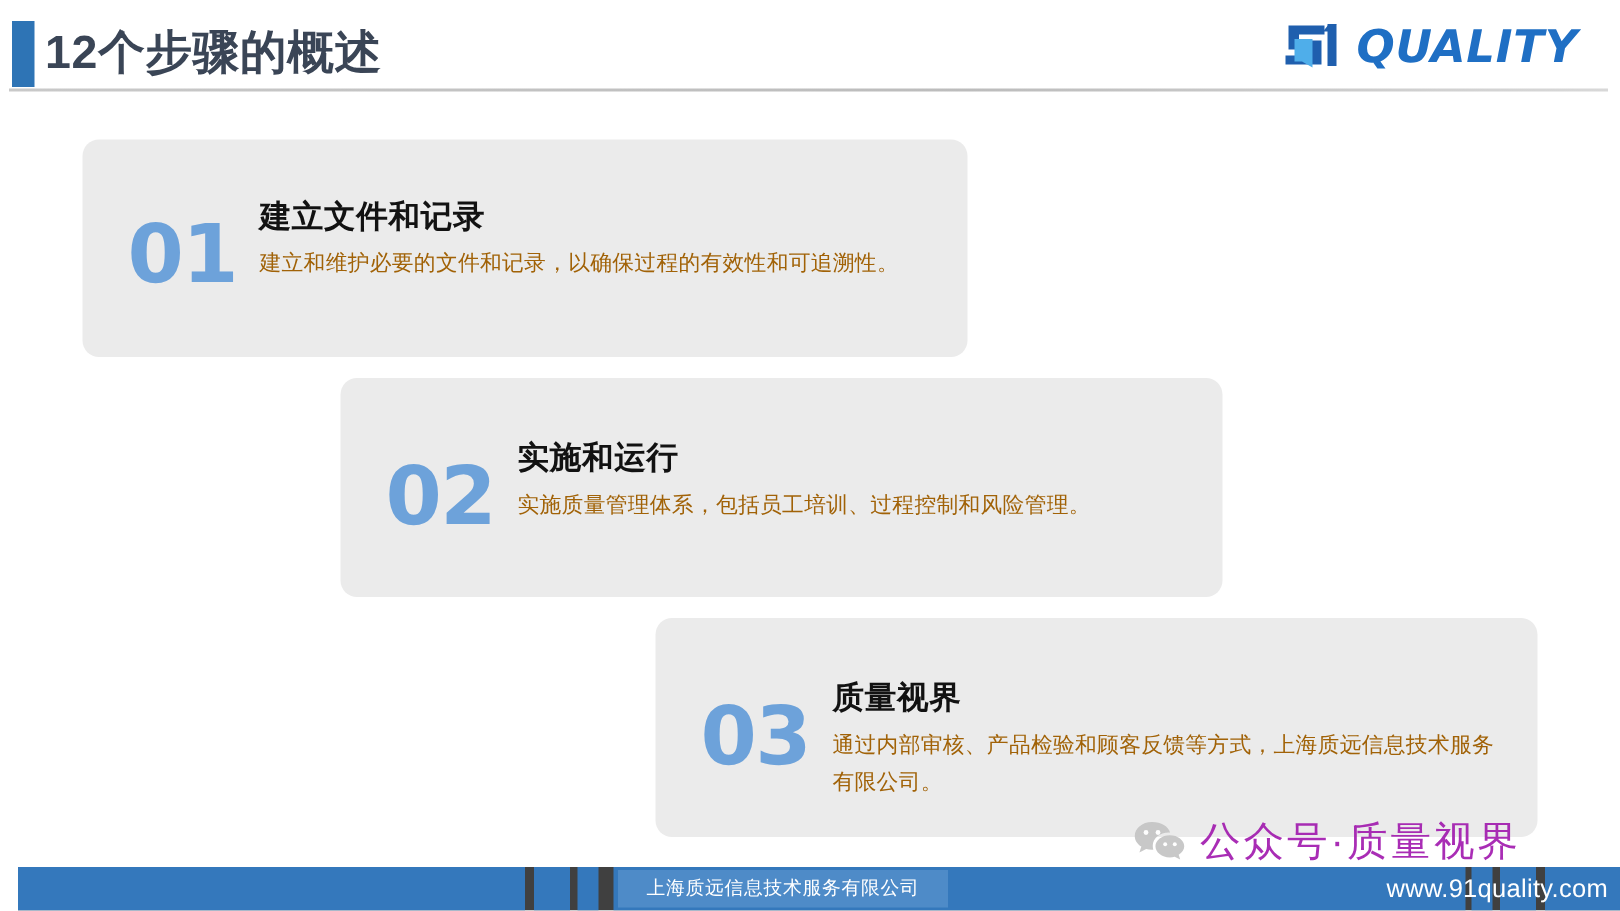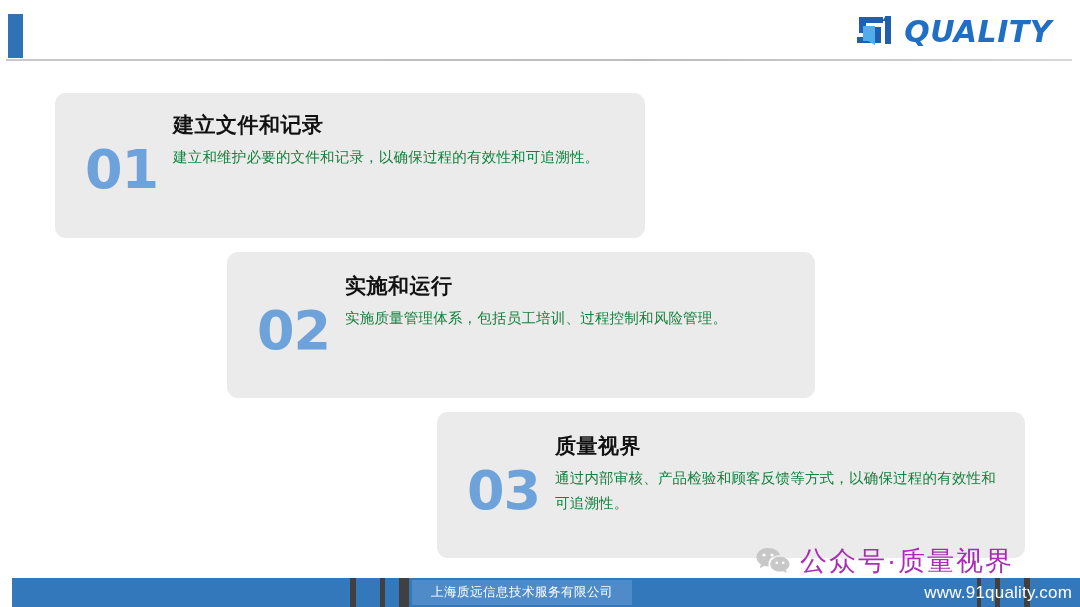--- a/index.html
+++ b/index.html
@@ -85,35 +85,37 @@
     position: absolute;
     font-family: "DejaVu Sans", sans-serif;
     font-size: 54px;
     font-weight: bold;
     color: #6DA2DA;
     letter-spacing: -1px;
     line-height: 1;
   }
   .card-body {
     position: absolute;
+    margin-top: 20px;
   }
   .card-title {
     font-size: 21px;
     font-weight: bold;
     color: #121212;
     letter-spacing: 0.5px;
     margin: 0 0 9px 0;
     line-height: 1.1;
   }
   .card-desc {
     font-size: 14.5px;
-    color: #15803d;
+    color: #a16207;
     line-height: 1.75;
     margin: 0;
     letter-spacing: 0.2px;
+    font-family: Liberation Mono, monospace;
   }
 
   #card-1 { left: 55px;  top: 93px;  width: 590px; height: 145px; }
   #card-1 .card-num  { left: 30px; top: 50px; }
   #card-1 .card-body { left: 118px; top: 20px; width: 450px; }
 
   #card-2 { left: 227px; top: 252px; width: 588px; height: 146px; }
   #card-2 .card-num  { left: 30px; top: 52px; }
   #card-2 .card-body { left: 118px; top: 22px; width: 450px; }
 
@@ -192,20 +194,21 @@
     font-family: "Liberation Sans", sans-serif;
     letter-spacing: 0.2px;
     text-align: center;
   }
 </style>
 </head>
 <body>
 
 <div class="header">
   <div class="title-accent"></div>
+  <div class="page-title">12个步骤的概述</div>
   <div class="header-divider"></div>
 
   <div class="logo">
     <div class="logo-mark">
       <svg width="42" height="38" viewBox="0 0 42 38" xmlns="http://www.w3.org/2000/svg">
         <path d="M4 5 H28 V11 H11 V15 H26 V31 H2 V25 H19 V21 H4 Z" fill="#1F5FAE"></path>
         <path d="M8 14 H20 V33 L13 29 H8 Z" fill="#4FAEEA"></path>
         <rect x="30" y="4" width="6" height="28" fill="#1F5FAE"></rect>
         <path d="M27 9 L31 4 H36 L32 9 Z" fill="#1F5FAE"></path>
       </svg>
@@ -227,21 +230,21 @@
   <div class="card-body">
     <p class="card-title">实施和运行</p>
     <p class="card-desc">实施质量管理体系，包括员工培训、过程控制和风险管理。</p>
   </div>
 </div>
 
 <div class="card" id="card-3">
   <div class="card-num">03</div>
   <div class="card-body">
     <p class="card-title">质量视界</p>
-    <p class="card-desc">通过内部审核、产品检验和顾客反馈等方式，以确保过程的有效性和可追溯性。</p>
+    <p class="card-desc">通过内部审核、产品检验和顾客反馈等方式，上海质远信息技术服务有限公司。</p>
   </div>
 </div>
 
 <div class="watermark">
   <div class="wechat-icon">
     <svg width="34" height="30" viewBox="0 0 34 30" xmlns="http://www.w3.org/2000/svg">
       <path d="M12 2 C5.4 2 0.5 6.3 0.5 11.3 C0.5 14.2 2.2 16.8 4.9 18.4 L3.6 22.3 L8.1 20 C9.3 20.3 10.6 20.5 12 20.5 C12.3 20.5 12.6 20.5 12.9 20.4 C12.6 19.6 12.5 18.7 12.5 17.9 C12.5 12.9 17.3 9 23.2 9 C23.5 9 23.8 9 24.1 9.1 C23.1 5 18.1 2 12 2 Z" fill="#C4C4C4"></path>
       <circle cx="8" cy="9" r="1.6" fill="#ffffff"></circle>
       <circle cx="16" cy="9" r="1.6" fill="#ffffff"></circle>
       <path d="M33.5 18.2 C33.5 14.1 29.2 10.8 23.9 10.8 C18.6 10.8 14.3 14.1 14.3 18.2 C14.3 22.3 18.6 25.6 23.9 25.6 C25 25.6 26.1 25.4 27.1 25.2 L30.8 27 L29.8 23.8 C32 22.5 33.5 20.5 33.5 18.2 Z" fill="#C4C4C4"></path>

